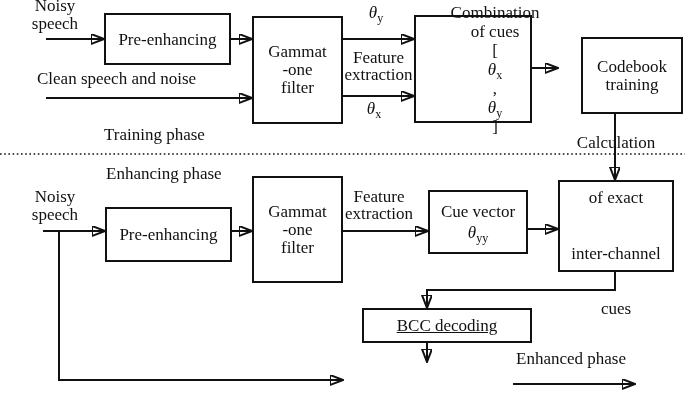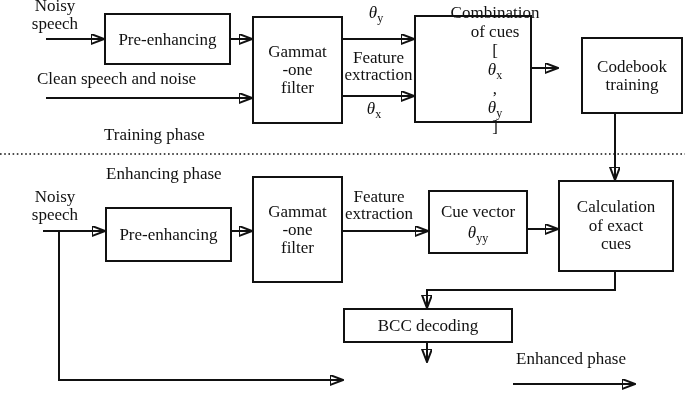--- a/index.html
+++ b/index.html
@@ -24,22 +24,22 @@
   sub { font-size:12px; line-height:0; }
   sub.it { }
   
   #pre1 { left:104px; top:13px;  width:127px; height:52px; }
   #gam1 { left:252px; top:16px;  width:91px;  height:108px; line-height:18px; }
   #comb { left:414px; top:15px;  width:118px; height:108px;padding-left:44px; }
   #code { left:581px; top:37px;  width:102px; height:77px;  line-height:18px; }
   #pre2 { left:105px; top:207px; width:127px; height:55px; }
   #gam2 { left:252px; top:176px; width:91px;  height:107px; line-height:18px; }
   #cue  { left:428px; top:190px; width:100px;  height:64px;  line-height:21px; }
-  #calc { left:558px; top:180px; width:116px; height:92px;  line-height:18.5px; }
-  #bcc  { left:343px; top:308px; width:170px; height:35px; }
+  #calc { left:558px; top:180px; width:116px; height:92px;  line-height:18.5px;gap:37px; }
+  #bcc  { left:362px; top:308px; width:170px; height:35px;text-decoration:underline; }
   #tf   { left:343px; top:362px; width:170px; height:44px; }
   
   #noisy1 { left:24px;  top:-3px;  width:62px; text-align:center; line-height:18px; }
   #noisy2 { left:24px;  top:188px; width:62px; text-align:center; line-height:18px; }
   #clean  { left:37px;  top:70px; }
   #train  { left:104px; top:126px; }
   #enh    { left:106px; top:165px; }
   #thy    { left:356px; top:4px;   width:40px; text-align:center; }
   #thx    { left:354px; top:100px; width:40px; text-align:center; }
   #feat1  { left:336px; top:49px;  width:85px; text-align:center; }
@@ -107,20 +107,21 @@
   </div>
 
   <div class="box" id="cue">
     <span>Cue vector</span>
     <span><i class="th">θ</i><sub class="it">yy</sub></span>
   </div>
 
   <div class="box" id="calc">
     <span>Calculation</span>
     <span>of exact</span>
+    <span>inter-channel</span>
     <span>cues</span>
   </div>
 
   <div class="box" id="bcc">
     <span>BCC decoding</span>
   </div>
 
 
   <div class="flabel" id="noisy1">
     <span style="display:block">Noisy</span>

